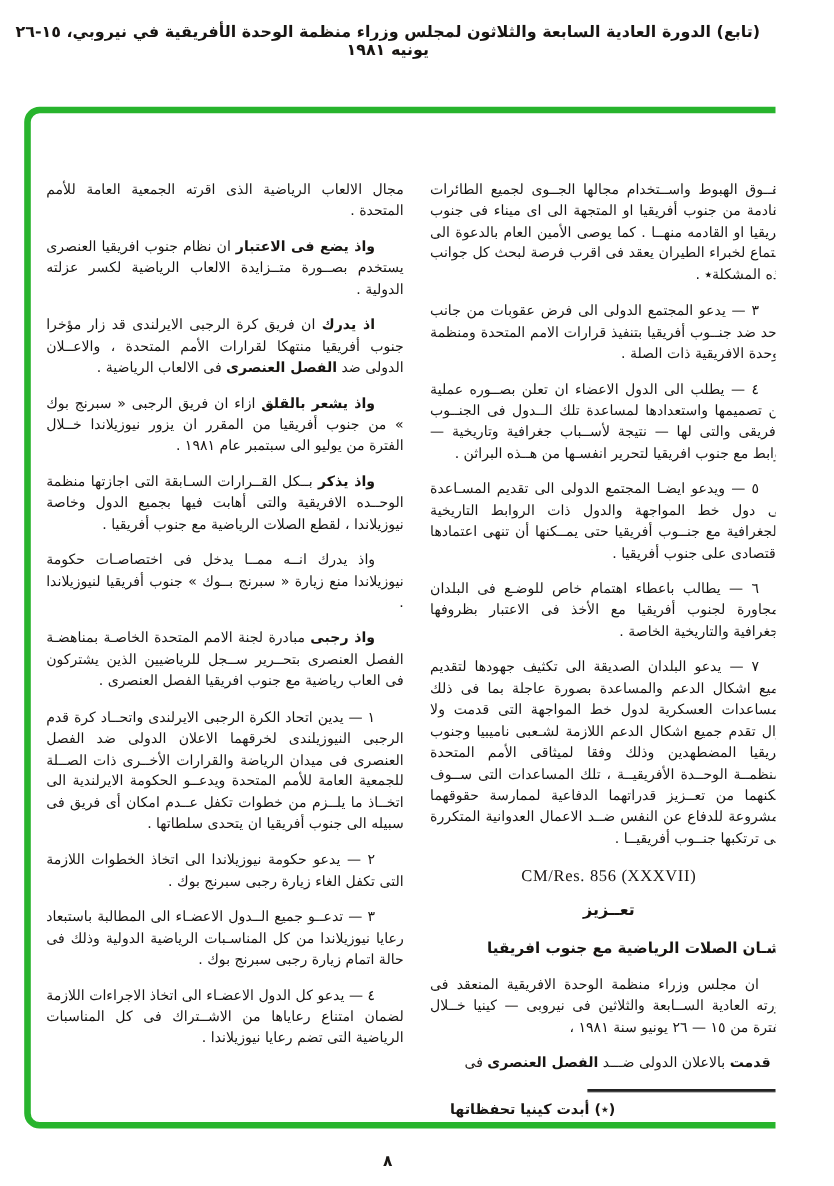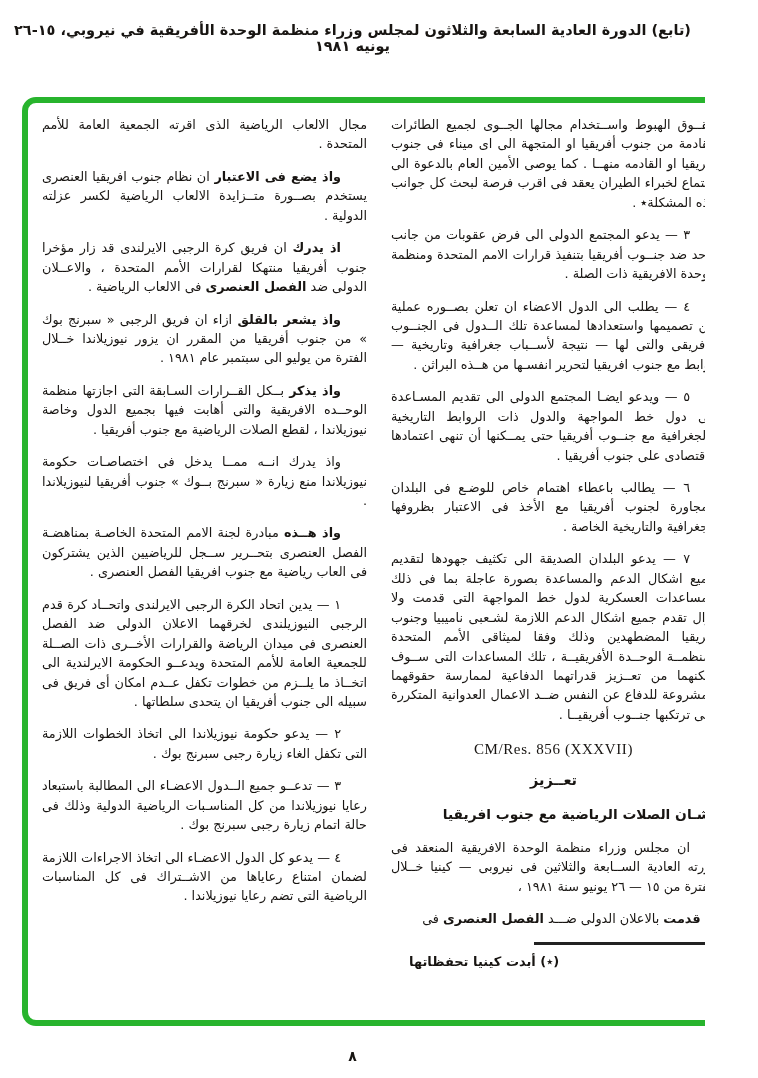--- a/index.html
+++ b/index.html
@@ -10,21 +10,21 @@
   
   .header{position:absolute;top:22px;left:0;width:100%;text-align:center;direction:rtl;}
   .header-line1{font-size:14.5px;font-weight:bold;letter-spacing:0.2px;}
   .header-line2{font-size:10.8px;font-weight:bold;margin-top:11px;}
   
   .frame{
     position:absolute;left:22px;top:97px;width:714px;height:929px;
     border:6px solid #28b42d;border-radius:14px;box-sizing:border-box;background:#fff;
   }
   .cols{display:flex;direction:rtl;gap:24px;padding:12px 14px 10px 14px;height:100%;box-sizing:border-box;}
-  .col{flex:1 1 50%;direction:rtl;text-align:justify;text-align-last:auto;font-size:12.8px;line-height:1.52;}
+  .col{flex:1 1 50%;direction:rtl;text-align:justify;text-align-last:auto;font-size:12.8px;line-height:1.52;margin-top:48px;}
   p.para{margin:0 0 13px 0;}
   p.indent{text-indent:26px;}
   b{font-weight:bold;}
   
   .reference{
     direction:ltr;text-align:center;font-family:"Liberation Serif",serif;
     font-size:15px;letter-spacing:0.6px;margin:14px 0 8px 0;
   }
   .res-heading{text-align:center;font-weight:bold;font-size:14.5px;margin:6px 0 14px 0;text-indent:0;}
   .res-subheading{font-weight:bold;font-size:13.8px;margin:0 0 16px 0;text-indent:0;}
@@ -68,21 +68,21 @@
         <div class="footnote">(٭) أبدت كينيا تحفظاتها</div>
       </div>
 
       <div class="col">
         <p class="para"><span>مجال الالعاب الرياضية الذى اقرته الجمعية العامة للأمم المتحدة .</span></p>
         <p class="para indent"><b>واذ يضع فى الاعتبار</b><span> ان نظام جنوب افريقيا العنصرى يستخدم بصــورة متــزايدة الالعاب الرياضية لكسر عزلته الدولية .</span></p>
         <p class="para indent"><b>اذ يدرك</b><span> ان فريق كرة الرجبى الايرلندى قد زار مؤخرا جنوب أفريقيا منتهكا لقرارات الأمم المتحدة ، والاعــلان الدولى ضد </span><b>الفصل العنصرى</b><span> فى الالعاب الرياضية .</span></p>
         <p class="para indent"><b>واذ يشعر بالقلق</b><span> ازاء ان فريق الرجبى « سبرنج بوك » من جنوب أفريقيا من المقرر ان يزور نيوزيلاندا خــلال الفترة من يوليو الى سبتمبر عام ١٩٨١ .</span></p>
         <p class="para indent"><b>واذ يذكر</b><span> بــكل القــرارات السـابقة التى اجازتها منظمة الوحــده الافريقية والتى أهابت فيها بجميع الدول وخاصة نيوزيلاندا ، لقطع الصلات الرياضية مع جنوب أفريقيا .</span></p>
         <p class="para indent"><span>واذ يدرك انــه ممــا يدخل فى اختصاصـات حكومة نيوزيلاندا منع زيارة « سبرنج بــوك » جنوب أفريقيا لنيوزيلاندا .</span></p>
-        <p class="para indent"><b>واذ هــذه</b><span> مبادرة لجنة الامم المتحدة الخاصـة بمناهضـة الفصل العنصرى بتحــرير ســجل للرياضيين الذين يشتركون فى العاب رياضية مع جنوب افريقيا الفصل العنصرى .</span></p>
+        <p class="para indent"><b>واذ رجبى</b><span> مبادرة لجنة الامم المتحدة الخاصـة بمناهضـة الفصل العنصرى بتحــرير ســجل للرياضيين الذين يشتركون فى العاب رياضية مع جنوب افريقيا الفصل العنصرى .</span></p>
         <p class="para indent"><span>١ — يدين اتحاد الكرة الرجبى الايرلندى واتحــاد كرة قدم الرجبى النيوزيلندى لخرقهما الاعلان الدولى ضد الفصل العنصرى فى ميدان الرياضة والقرارات الأخــرى ذات الصــلة للجمعية العامة للأمم المتحدة ويدعــو الحكومة الايرلندية الى اتخــاذ ما يلــزم من خطوات تكفل عــدم امكان أى فريق فى سبيله الى جنوب أفريقيا ان يتحدى سلطاتها .</span></p>
         <p class="para indent"><span>٢ — يدعو حكومة نيوزيلاندا الى اتخاذ الخطوات اللازمة التى تكفل الغاء زيارة رجبى سبرنج بوك .</span></p>
         <p class="para indent"><span>٣ — تدعــو جميع الــدول الاعضـاء الى المطالبة باستبعاد رعايا نيوزيلاندا من كل المناسـبات الرياضية الدولية وذلك فى حالة اتمام زيارة رجبى سبرنج بوك .</span></p>
         <p class="para indent"><span>٤ — يدعو كل الدول الاعضـاء الى اتخاذ الاجراءات اللازمة لضمان امتناع رعاياها من الاشــتراك فى كل المناسبات الرياضية التى تضم رعايا نيوزيلاندا .</span></p>
       </div>
 
     </div>
   </div>
 
   <div class="pagenum">٨</div>

